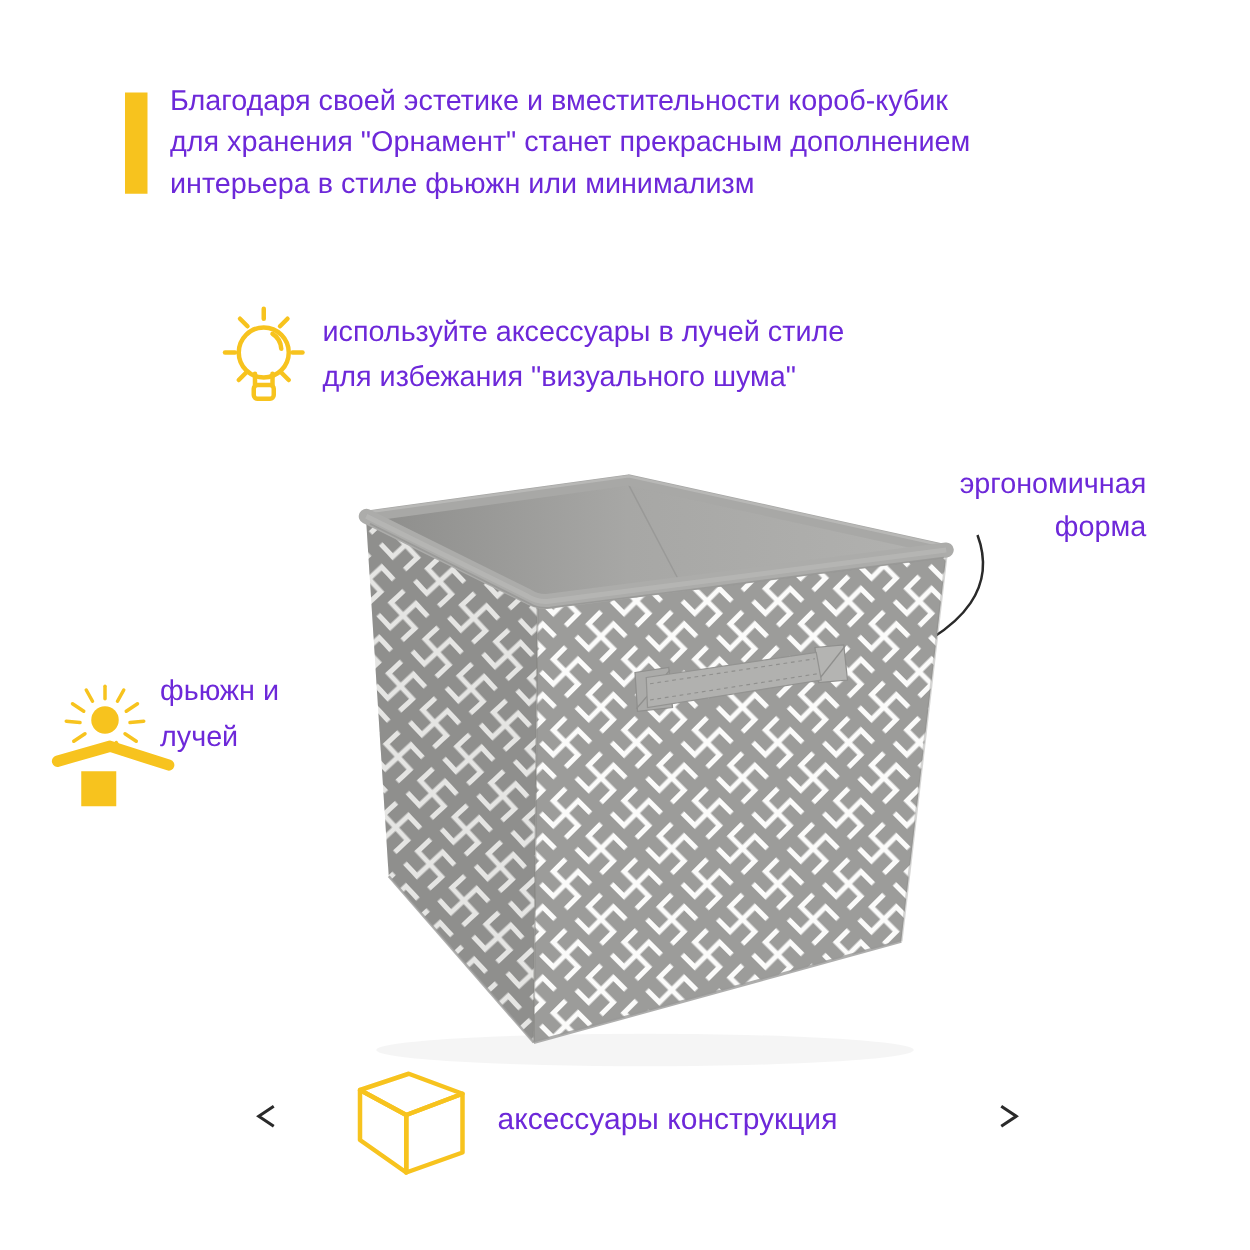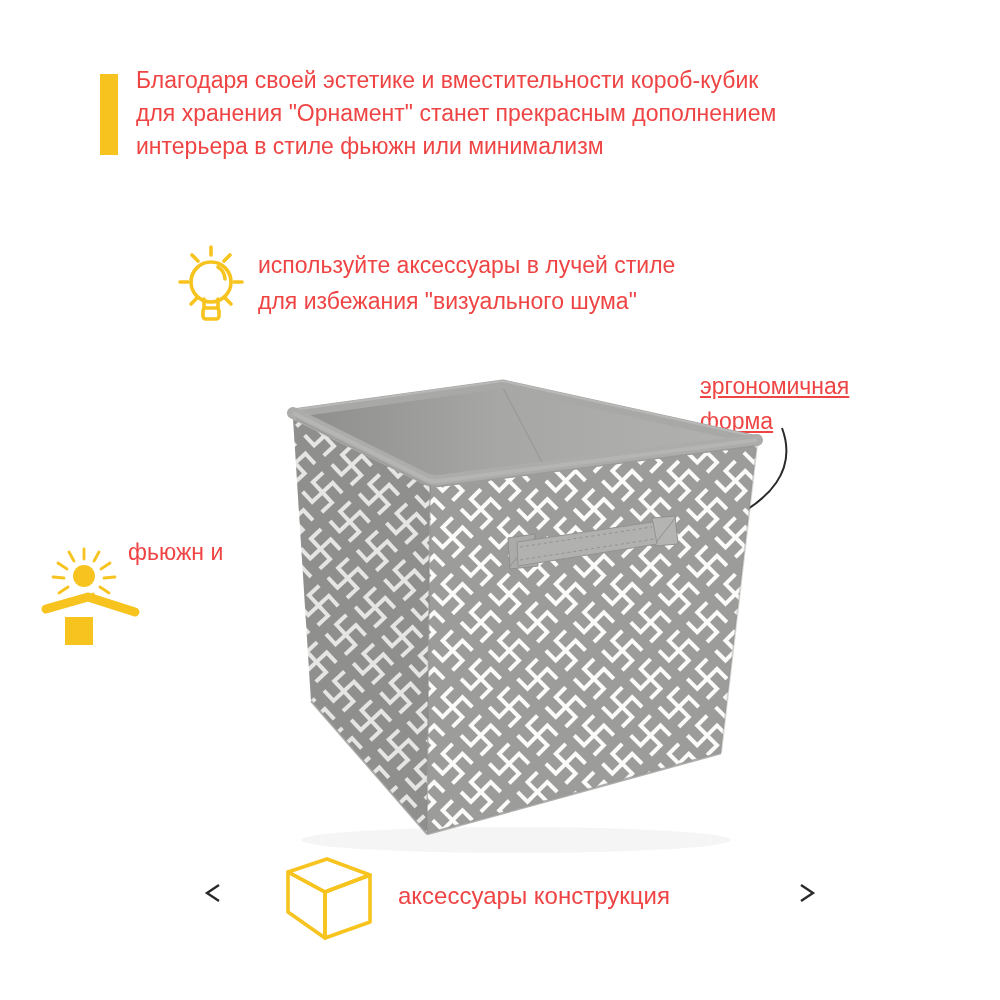--- a/index.html
+++ b/index.html
@@ -1,24 +1,24 @@
 <!DOCTYPE html>
 <html><head>
 <meta charset="utf-8">
 <style>
   html,body{margin:0;padding:0;}
   body{
     width:1000px;height:1000px;position:relative;background:#ffffff;overflow:hidden;
     font-family:"Liberation Sans", sans-serif;color:#5b4137;
   }
-  .txt{position:absolute;font-size:23px;line-height:33px;letter-spacing:0px;color:#ef4444;}
+  .txt{position:absolute;font-size:23px;line-height:33px;letter-spacing:0px;color:#6d28d9;}
   .accent-bar{position:absolute;left:100px;top:74px;width:18px;height:81px;background:#f7c31e;}
   .intro-text{left:136px;top:64px;width:680px;}
   .tip-text{left:258px;top:247px;width:560px;line-height:36px;}
-  .ergo-text{left:700px;top:369px;width:217px;line-height:35px;text-decoration:underline;}
+  .ergo-text{left:700px;top:369px;width:217px;text-align:right;line-height:35px;}
   .protect-text{left:128px;top:534px;width:180px;line-height:37px;}
   .stable-text{left:398px;top:879px;width:320px;font-size:24px;}
   .icon{position:absolute;}
   .lightbulb{left:172px;top:240px;}
   .sunshield{left:38px;top:543px;}
   .boxphoto{left:268px;top:372px;}
   .cubeicon{left:275px;top:850px;}
   .arrow-left{left:198px;top:879px;}
   .arrow-right{left:742px;top:879px;}
   .ergo-arrow{left:655px;top:418px;}
@@ -74,20 +74,21 @@
     <path d="M26,35 L15,34"></path>
     <path d="M30,44 L21,50"></path>
     <path d="M55,51 L60,60"></path>
   </g>
   <circle cx="46" cy="33" r="11" fill="#f7c31e"></circle>
   <path d="M8,66 L50,54 L97,69" stroke="#f7c31e" stroke-width="9" fill="none" stroke-linecap="round" stroke-linejoin="round"></path>
   <rect x="27" y="74" width="28" height="28" fill="#f7c31e"></rect>
 </svg>
 <div class="txt protect-text">
   <div>фьюжн и</div>
+  <div>лучей</div>
 </div>
 
 <svg class="icon boxphoto" width="520" height="490" viewBox="268 372 520 490">
   <defs>
     <pattern id="patFront" width="40" height="40" patternUnits="userSpaceOnUse" patternTransform="rotate(-45)">
       <rect width="40" height="40" fill="#9c9c9a"></rect>
       <g stroke="#fbfbfa" stroke-width="4" fill="none">
         <path d="M34,6 H20 V34 H6"></path>
         <path d="M6,6 V20 H34 V34"></path>
       </g>

